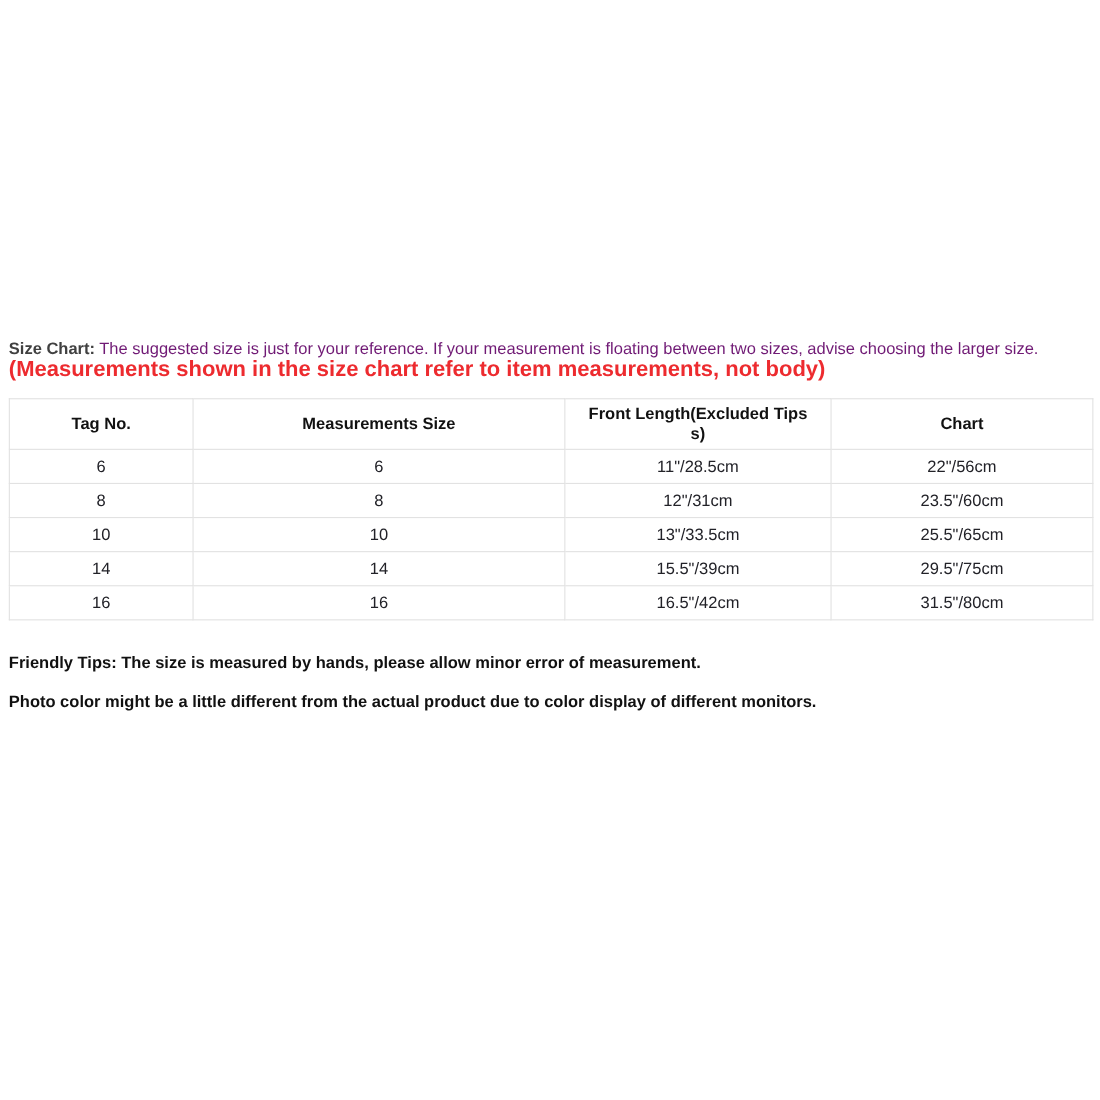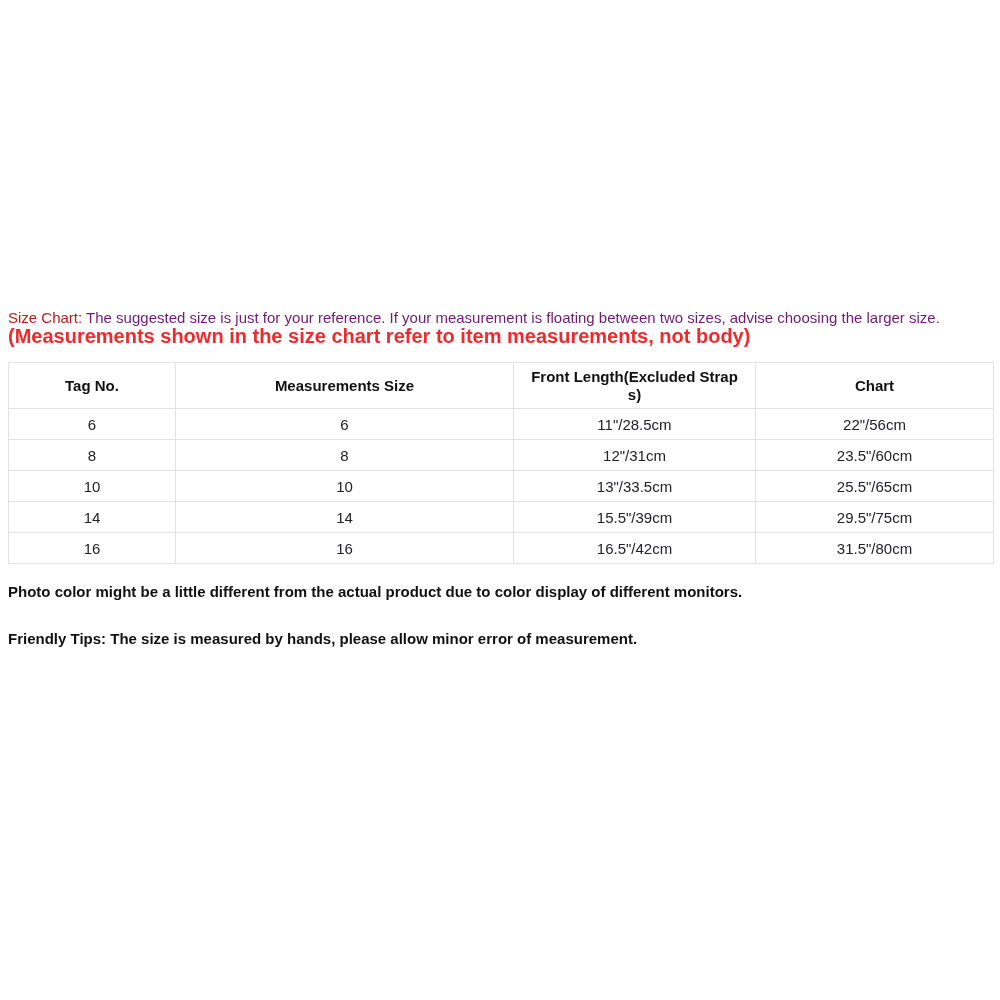--- a/index.html
+++ b/index.html
@@ -23,22 +23,22 @@
     left: 8px;
     right: 7px;
     top: 0;
   }
   .intro {
     margin: 308px 0 0 0;
     font-size: 15px;
     line-height: 19px;
   }
   .intro .title {
-    color: #b91c1c;
-    font-weight: normal;
+    color: #404040;
+    font-weight: bold;
   }
   .intro .notice {
     color: #701a75;
     font-weight: normal;
   }
   .measure-note {
     margin: 0;
     font-size: 20px;
     line-height: 19px;
     color: #ed2b2f;
@@ -96,21 +96,21 @@
       <colgroup>
         <col style="width:167px">
         <col style="width:338px">
         <col style="width:242px">
         <col style="width:238px">
       </colgroup>
       <thead>
         <tr>
           <th>Tag No.</th>
           <th>Measurements Size</th>
-          <th>Front Length(Excluded Strap
+          <th>Front Length(Excluded Tips
 s)</th>
           <th>Chart</th>
         </tr>
       </thead>
       <tbody>
         <tr>
           <td>6</td>
           <td>6</td>
           <td>11"/28.5cm</td>
           <td>22"/56cm</td>
@@ -135,17 +135,17 @@
         </tr>
         <tr>
           <td>16</td>
           <td>16</td>
           <td>16.5"/42cm</td>
           <td>31.5"/80cm</td>
         </tr>
       </tbody>
     </table>
 
+    <p class="tip tip-1">Friendly Tips: The size is measured by hands, please allow minor error of measurement.</p>
     <p class="tip tip-2">Photo color might be a little different from the actual product due to color display of different monitors.</p>
-    <p class="tip tip-1">Friendly Tips: The size is measured by hands, please allow minor error of measurement.</p>
 
   </div>
 </div>
 
 </body></html>

